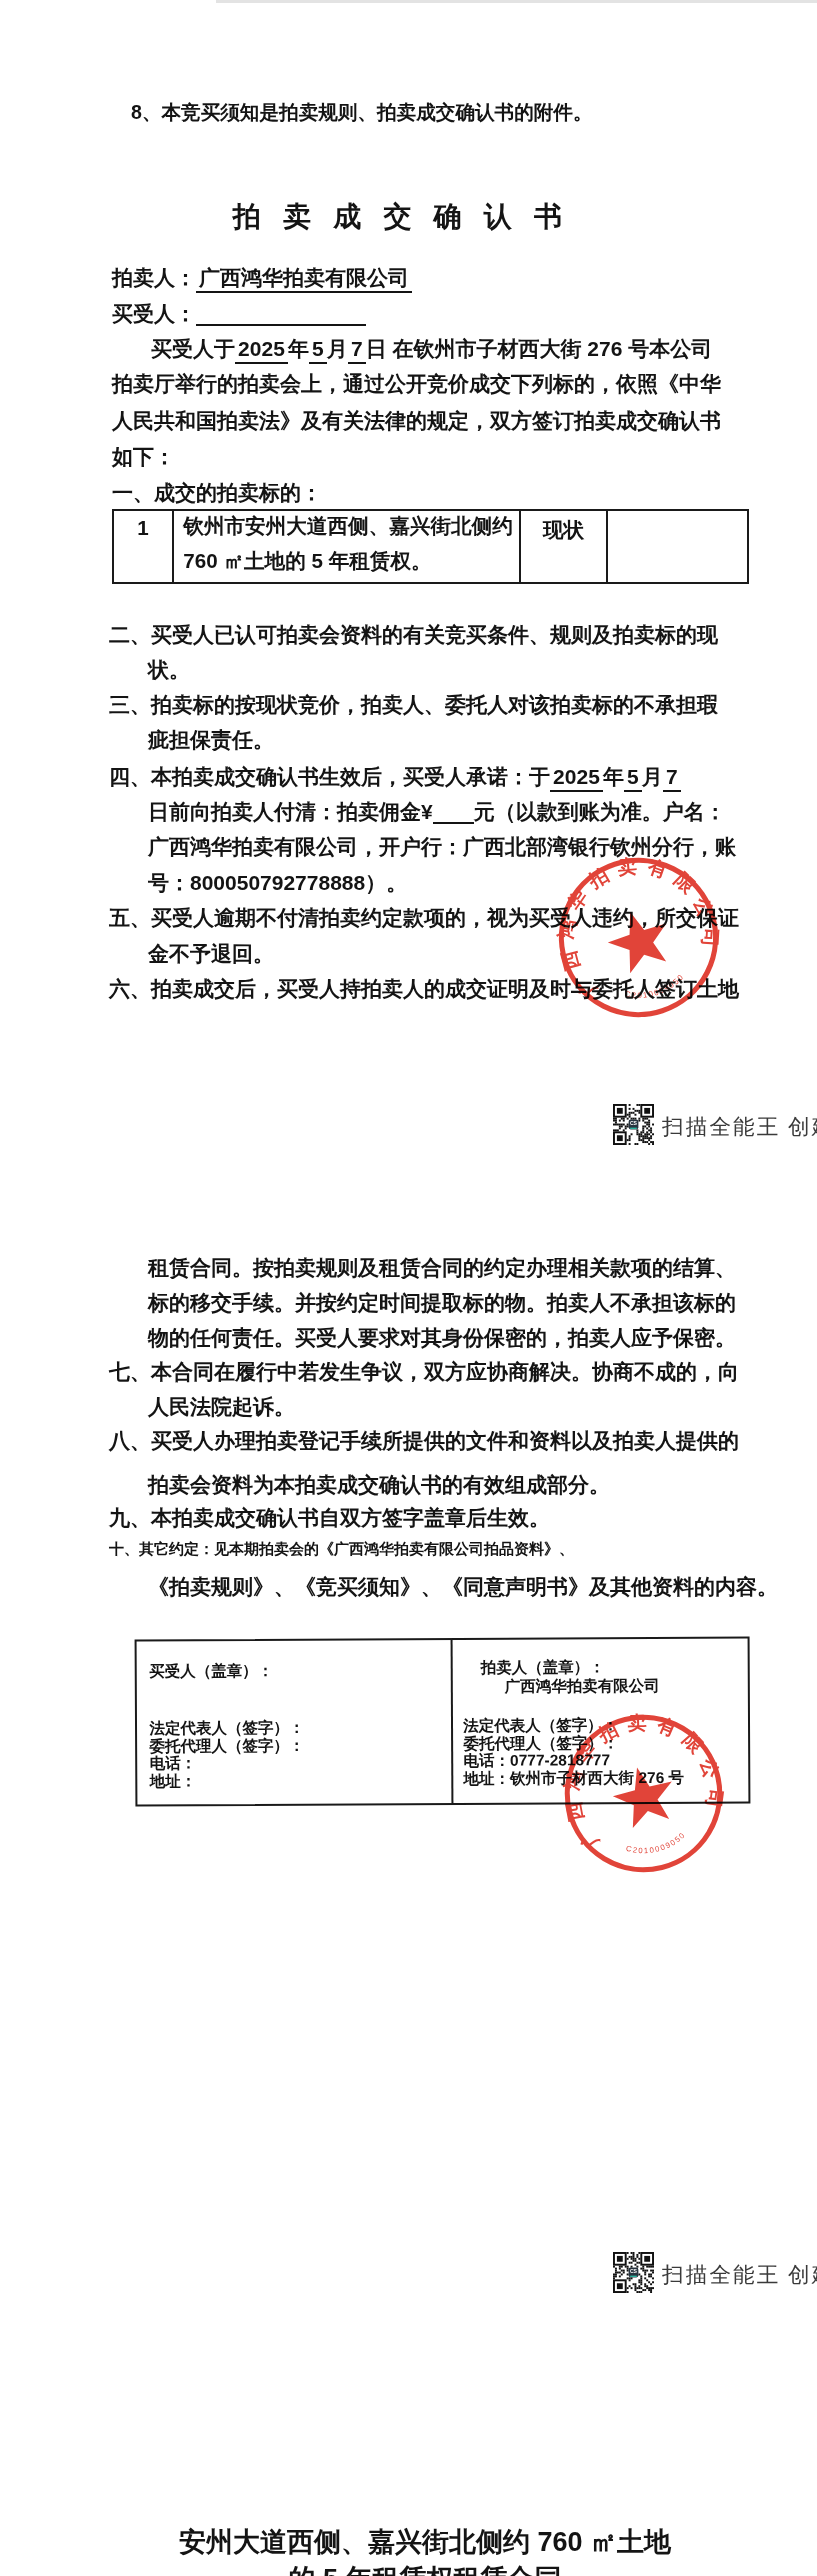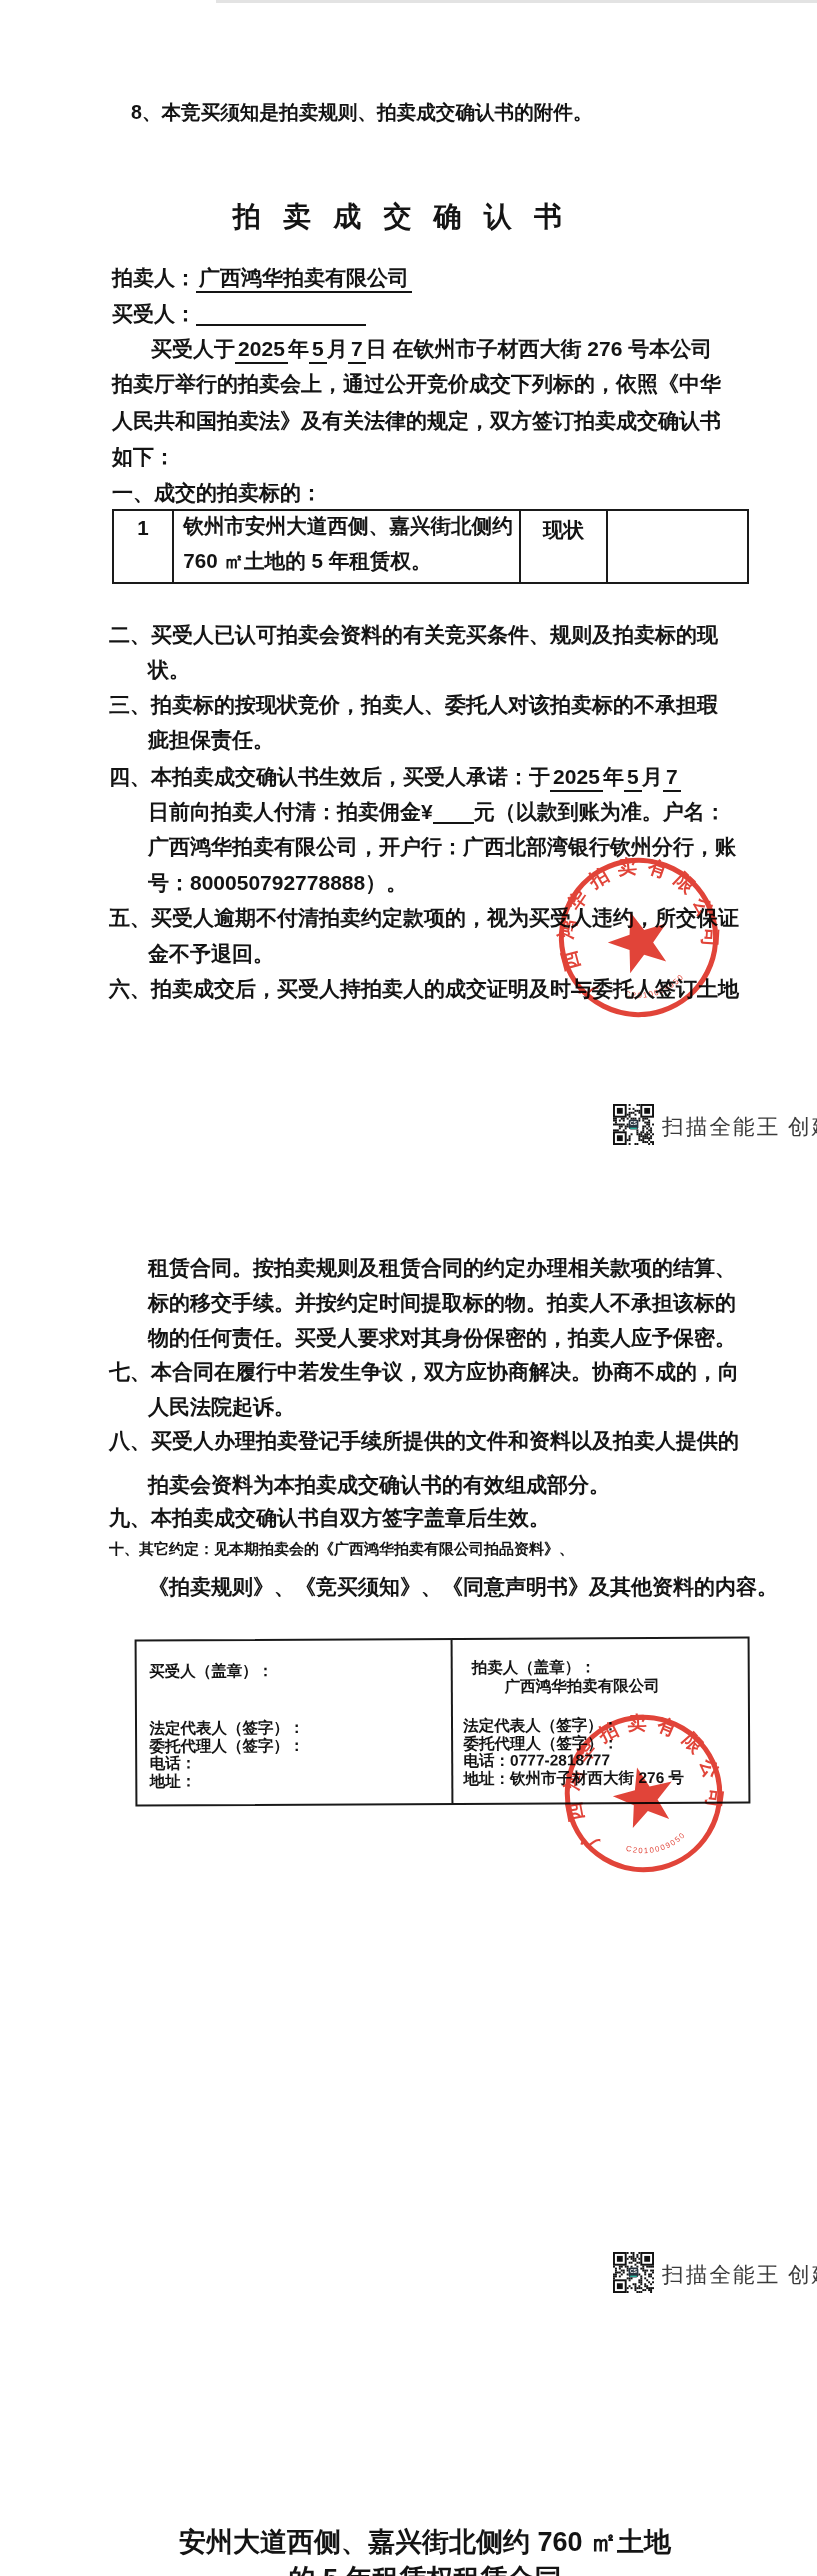--- a/index.html
+++ b/index.html
@@ -93,21 +93,21 @@
 
   <div id="signbox">
     <div class="col colL">
       <div class="bx-ln" style="left:12.4px;top:19.6px;">买受人（盖章）：</div>
       <div class="bx-ln" style="left:12.4px;top:77px;">法定代表人（签字）：</div>
       <div class="bx-ln" style="left:12.4px;top:95px;">委托代理人（签字）：</div>
       <div class="bx-ln" style="left:12.4px;top:112px;">电话：</div>
       <div class="bx-ln" style="left:12.4px;top:130px;">地址：</div>
     </div>
     <div class="col colR">
-      <div class="bx-ln" style="left:19px;top:17.5px;">拍卖人（盖章）：</div>
+      <div class="bx-ln" style="left:28px;top:17.5px;">拍卖人（盖章）：</div>
       <div class="bx-ln" style="left:52px;top:37px;">广西鸿华拍卖有限公司</div>
       <div class="bx-ln" style="left:10.3px;top:76px;">法定代表人（签字）：</div>
       <div class="bx-ln" style="left:10.3px;top:94px;">委托代理人（签字）：</div>
       <div class="bx-ln" style="left:10.3px;top:111px;">电话：0777-2818777</div>
       <div class="bx-ln" style="left:10.3px;top:129px;">地址：钦州市子材西大街 276 号</div>
     </div>
   </div>
 
   <div id="stamp-layer">
       <svg viewBox="-170 -170 340 340" style="position: absolute; left: 550px; top: 849px; width: 177px; height: 177px; transform: rotate(-18deg); opacity: 0.88; mix-blend-mode: multiply;">

